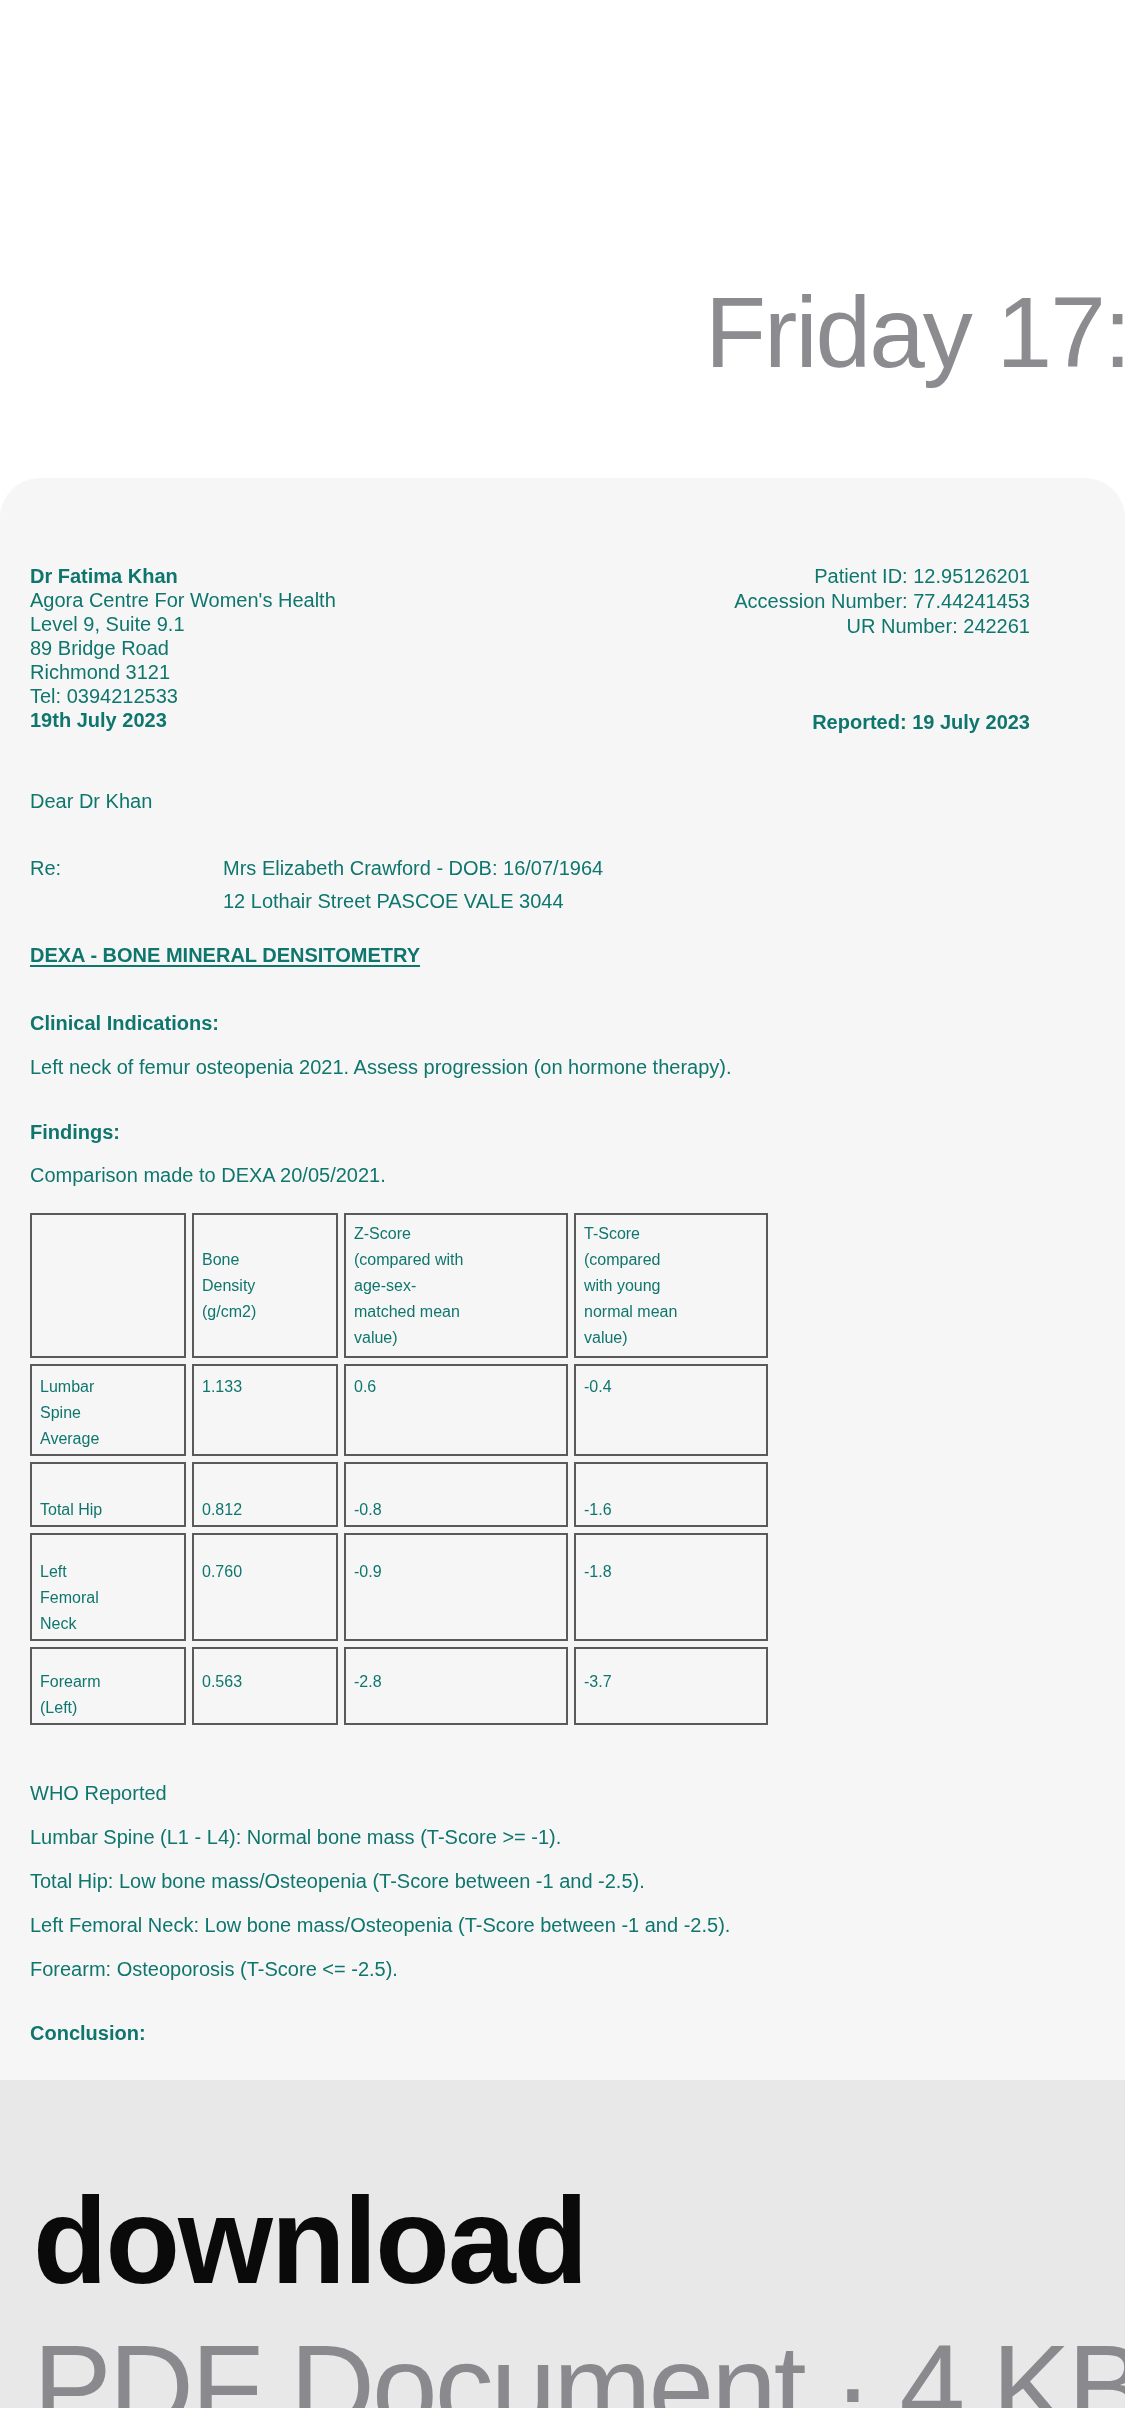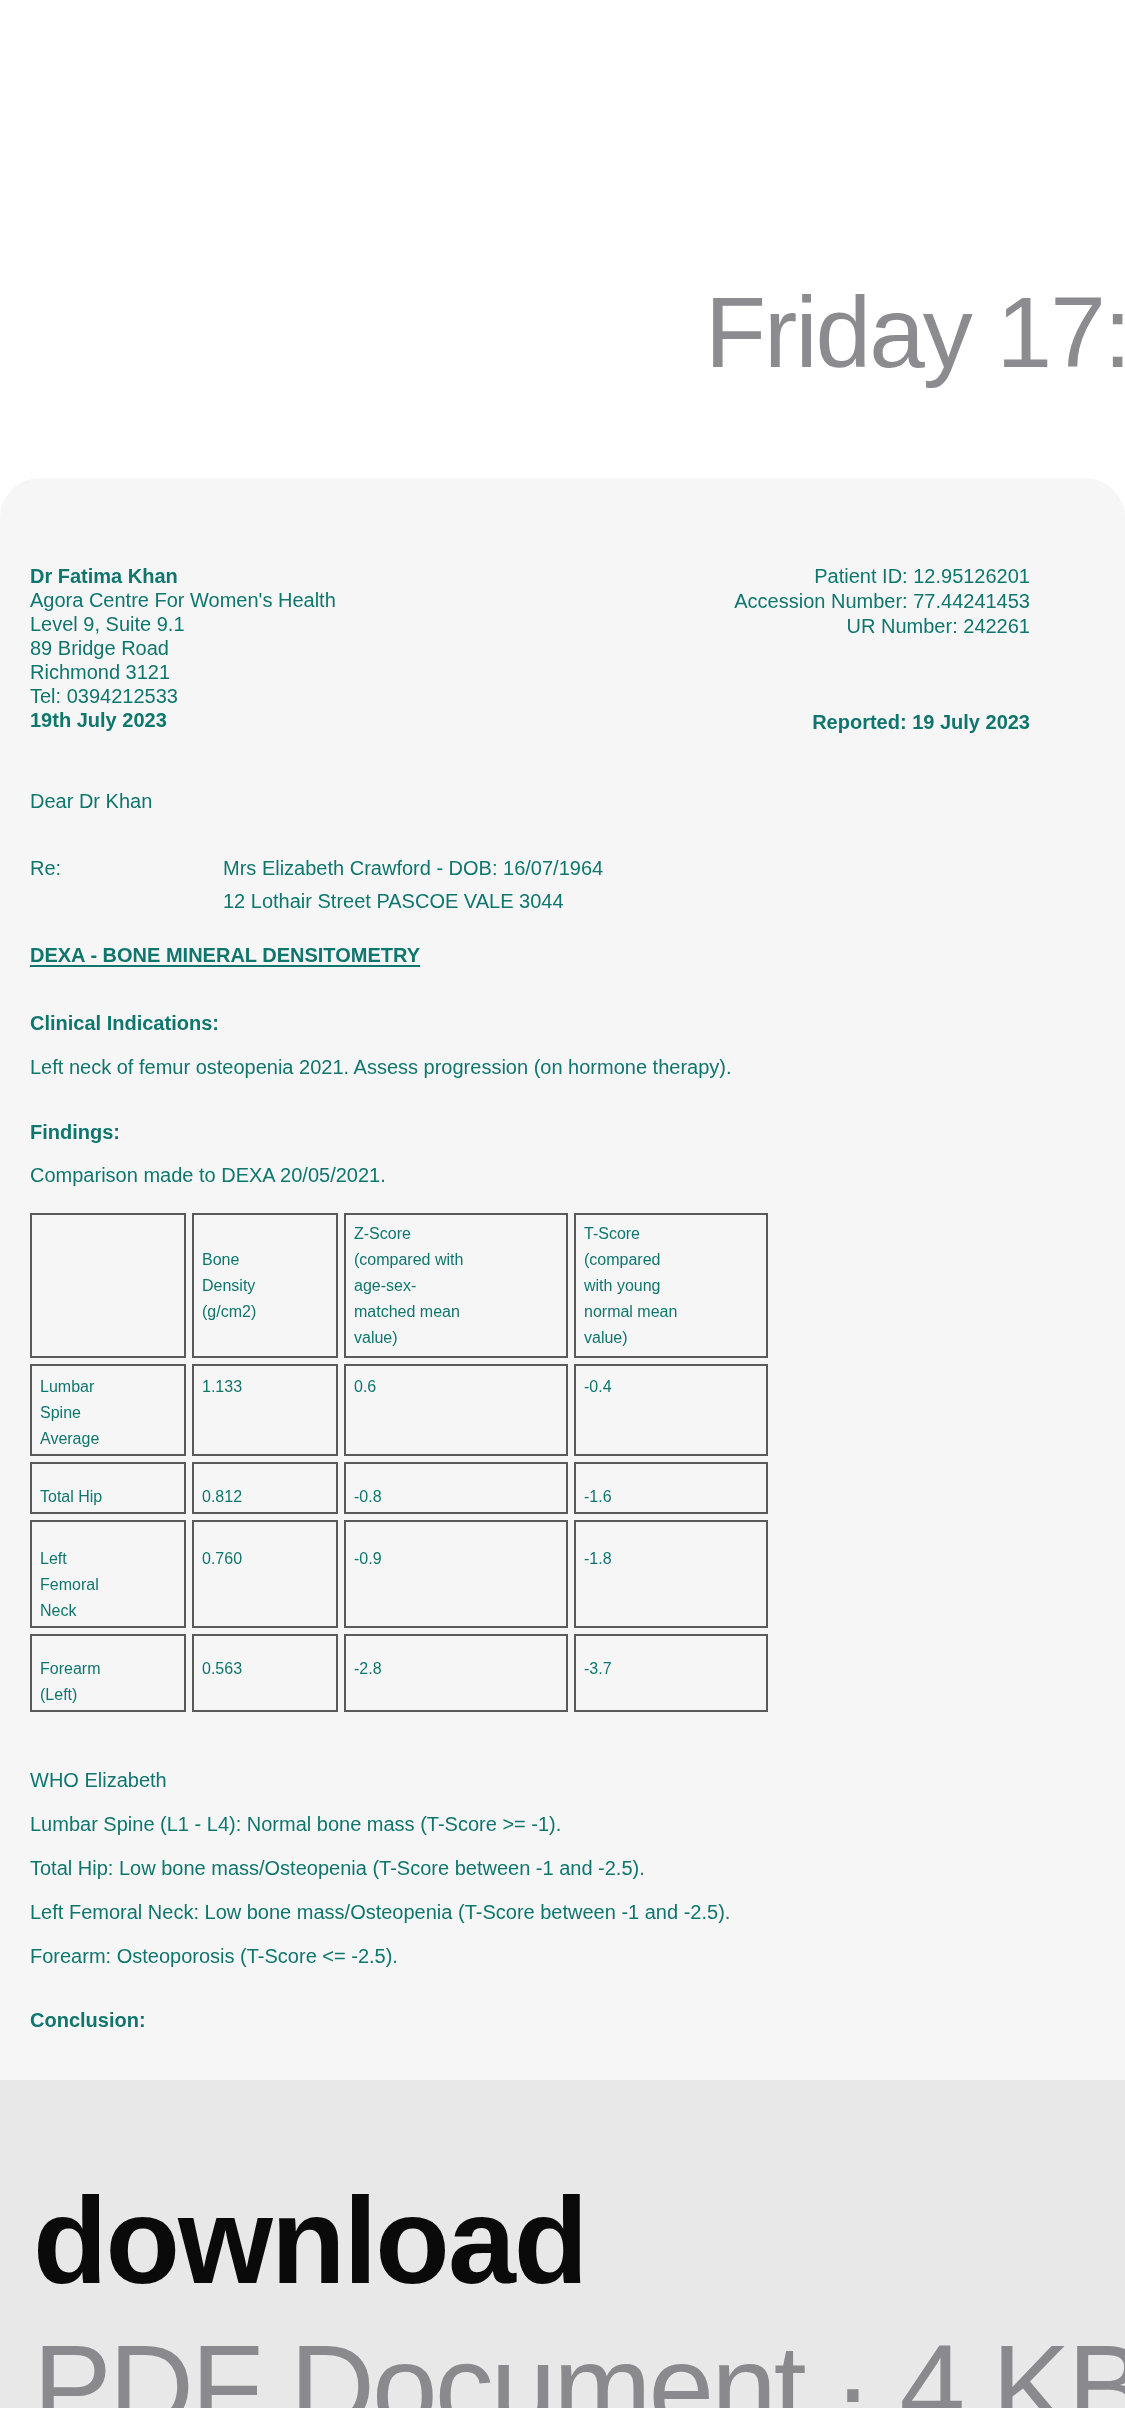--- a/index.html
+++ b/index.html
@@ -46,21 +46,21 @@
     border:2px solid #5a5a5a;box-sizing:border-box;
     text-align:left;font-weight:normal;font-size:16px;line-height:26px;
     padding:2px 8px;vertical-align:top;white-space:pre-line;overflow:hidden;
   }
   table.results th{vertical-align:middle;height:145px;}
   th.c1,td.c1{width:156px;}
   th.c2,td.c2{width:146px;}
   th.c3,td.c3{width:224px;}
   th.c4,td.c4{width:194px;}
   tr.rowA td{height:88px;padding-top:8px;}
-  tr.rowB td{height:46px;padding-top:20px;}
+  tr.rowB td{height:46px;padding-top:33px;}
   tr.rowC td{height:88px;padding-top:24px;}
   tr.rowD td{height:68px;padding-top:20px;}
   
   .who-title{margin-top:50px;}
   .who-line{margin-top:20px;}
   .conclusion{margin-top:40px;font-weight:bold;}
   
   .footer{
     position:absolute;top:2080px;left:0;width:1125px;height:328px;
     background:#e8e8e8;overflow:hidden;
@@ -160,21 +160,21 @@
     <tr class="rowD">
       <td class="c1">Forearm
 (Left)</td>
       <td class="c2">0.563</td>
       <td class="c3">-2.8</td>
       <td class="c4">-3.7</td>
     </tr>
   </tbody>
     </table>
 
-  <div class="who-title">WHO Elizabeth</div>
+  <div class="who-title">WHO Reported</div>
   <div class="who-line">Lumbar Spine (L1 - L4): Normal bone mass (T-Score &gt;= -1).</div>
   <div class="who-line">Total Hip: Low bone mass/Osteopenia (T-Score between -1 and -2.5).</div>
   <div class="who-line">Left Femoral Neck: Low bone mass/Osteopenia (T-Score between -1 and -2.5).</div>
   <div class="who-line">Forearm: Osteoporosis (T-Score &lt;= -2.5).</div>
 
   <div class="conclusion">Conclusion:</div>
 
 </div>
 
 <div class="footer">

